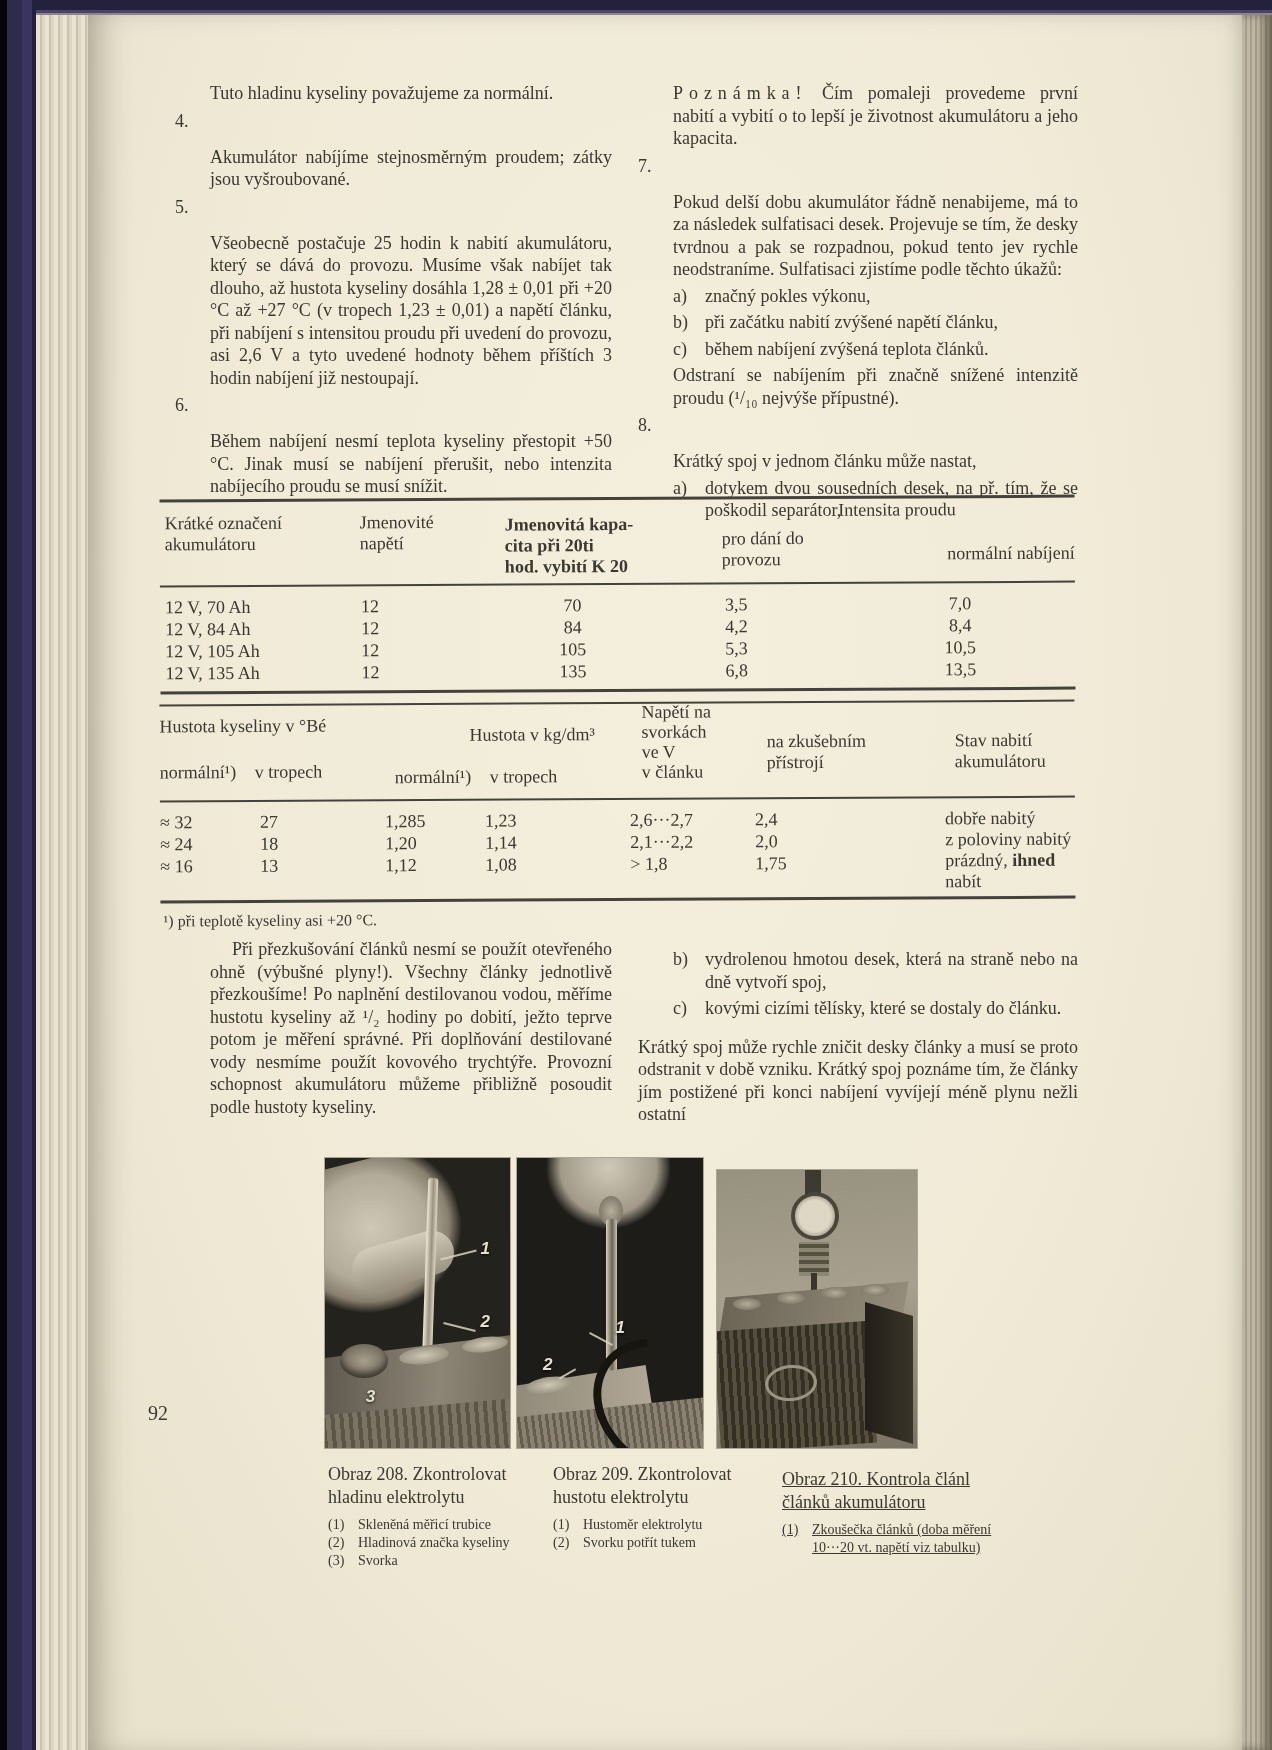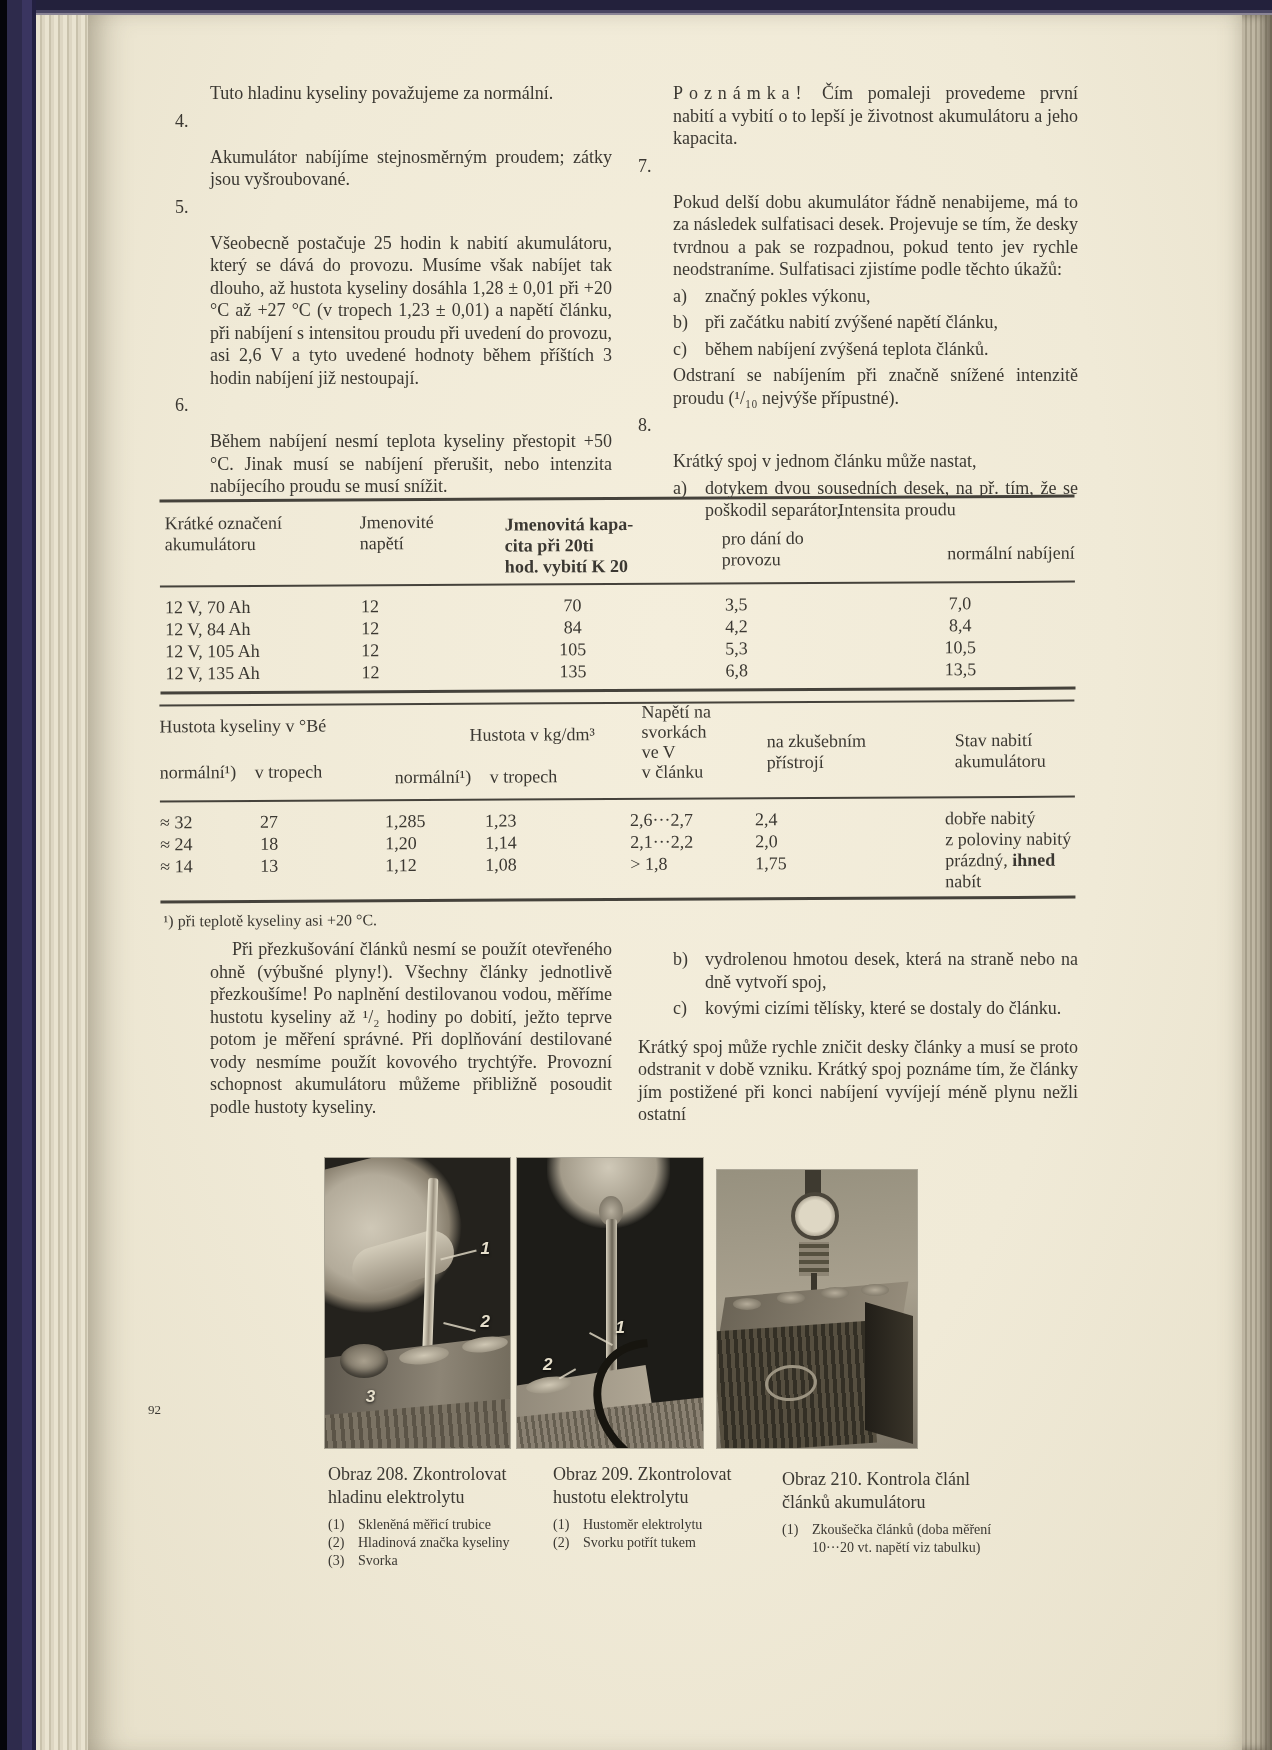--- a/index.html
+++ b/index.html
@@ -52,21 +52,21 @@
   .photo *{position:absolute;}
   .pnum{color:#e6dfcb;font:italic 700 17px "Liberation Sans",sans-serif;text-shadow:0 1px 3px rgba(0,0,0,.8);}
   .lead{height:2px;background:#d9d2bf;opacity:.85;}
 
   
   .cap{position:absolute;}
   .cap-title{font-size:18px;line-height:23px;}
   .leg{margin-top:7px;}
   .leg-item{display:flex;font-size:14px;line-height:18px;}
   .leg-item .num{width:30px;flex:0 0 30px;}
-  .pageno{position:absolute;font-size:13px;}
+  .pageno{position:absolute;font-size:20px;}
 </style>
 </head>
 <body>
 
 <div class="spine"></div>
 <div class="stack-left"></div>
 <div class="stack-right"></div>
 <div class="page"></div>
 <div class="top-edge"></div>
 
@@ -190,21 +190,21 @@
       <span>z poloviny nabitý</span><br>
       <span>prázdný, </span><b>ihned</b><br>
       <span>nabít</span>
     </span>
     <span>≈ 24</span>
       <span style="padding-left:10px;">18</span>
       <span>1,20</span>
       <span>1,14</span>
       <span>2,1···2,2</span>
       <span>2,0</span>
-    <span>≈ 14</span>
+    <span>≈ 16</span>
       <span style="padding-left:10px;">13</span>
       <span>1,12</span>
       <span>1,08</span>
       <span>&gt; 1,8</span>
       <span>1,75</span>
   </div>
   <div class="rule" style="top:196px;height:3px;"></div>
   <div class="footnote" style="top:208px;">¹) při teplotě kyseliny asi +20 °C.</div>
 </div>
 
@@ -294,21 +294,21 @@
     <div class="leg-item">
         <span class="num">(1)</span>
         <span>Hustoměr elektrolytu</span>
       </div>
     <div class="leg-item">
         <span class="num">(2)</span>
         <span>Svorku potřít tukem</span>
       </div>
   </div>
 </div>
-<div class="cap" style="left:782px;top:1468px;width:235px;">
+<div class="cap" style="left:782px;top:1468px;width:235px;text-decoration:underline;">
   <div class="cap-title">Obraz 210. Kontrola článl článků akumulátoru</div>
   <div class="leg">
     <div class="leg-item">
         <span class="num">(1)</span>
         <span>Zkoušečka článků (doba měření 10···20 vt. napětí viz tabulku)</span>
       </div>
   </div>
 </div>
 
 <div class="pageno" style="left:148px;top:1402px;">92</div>

